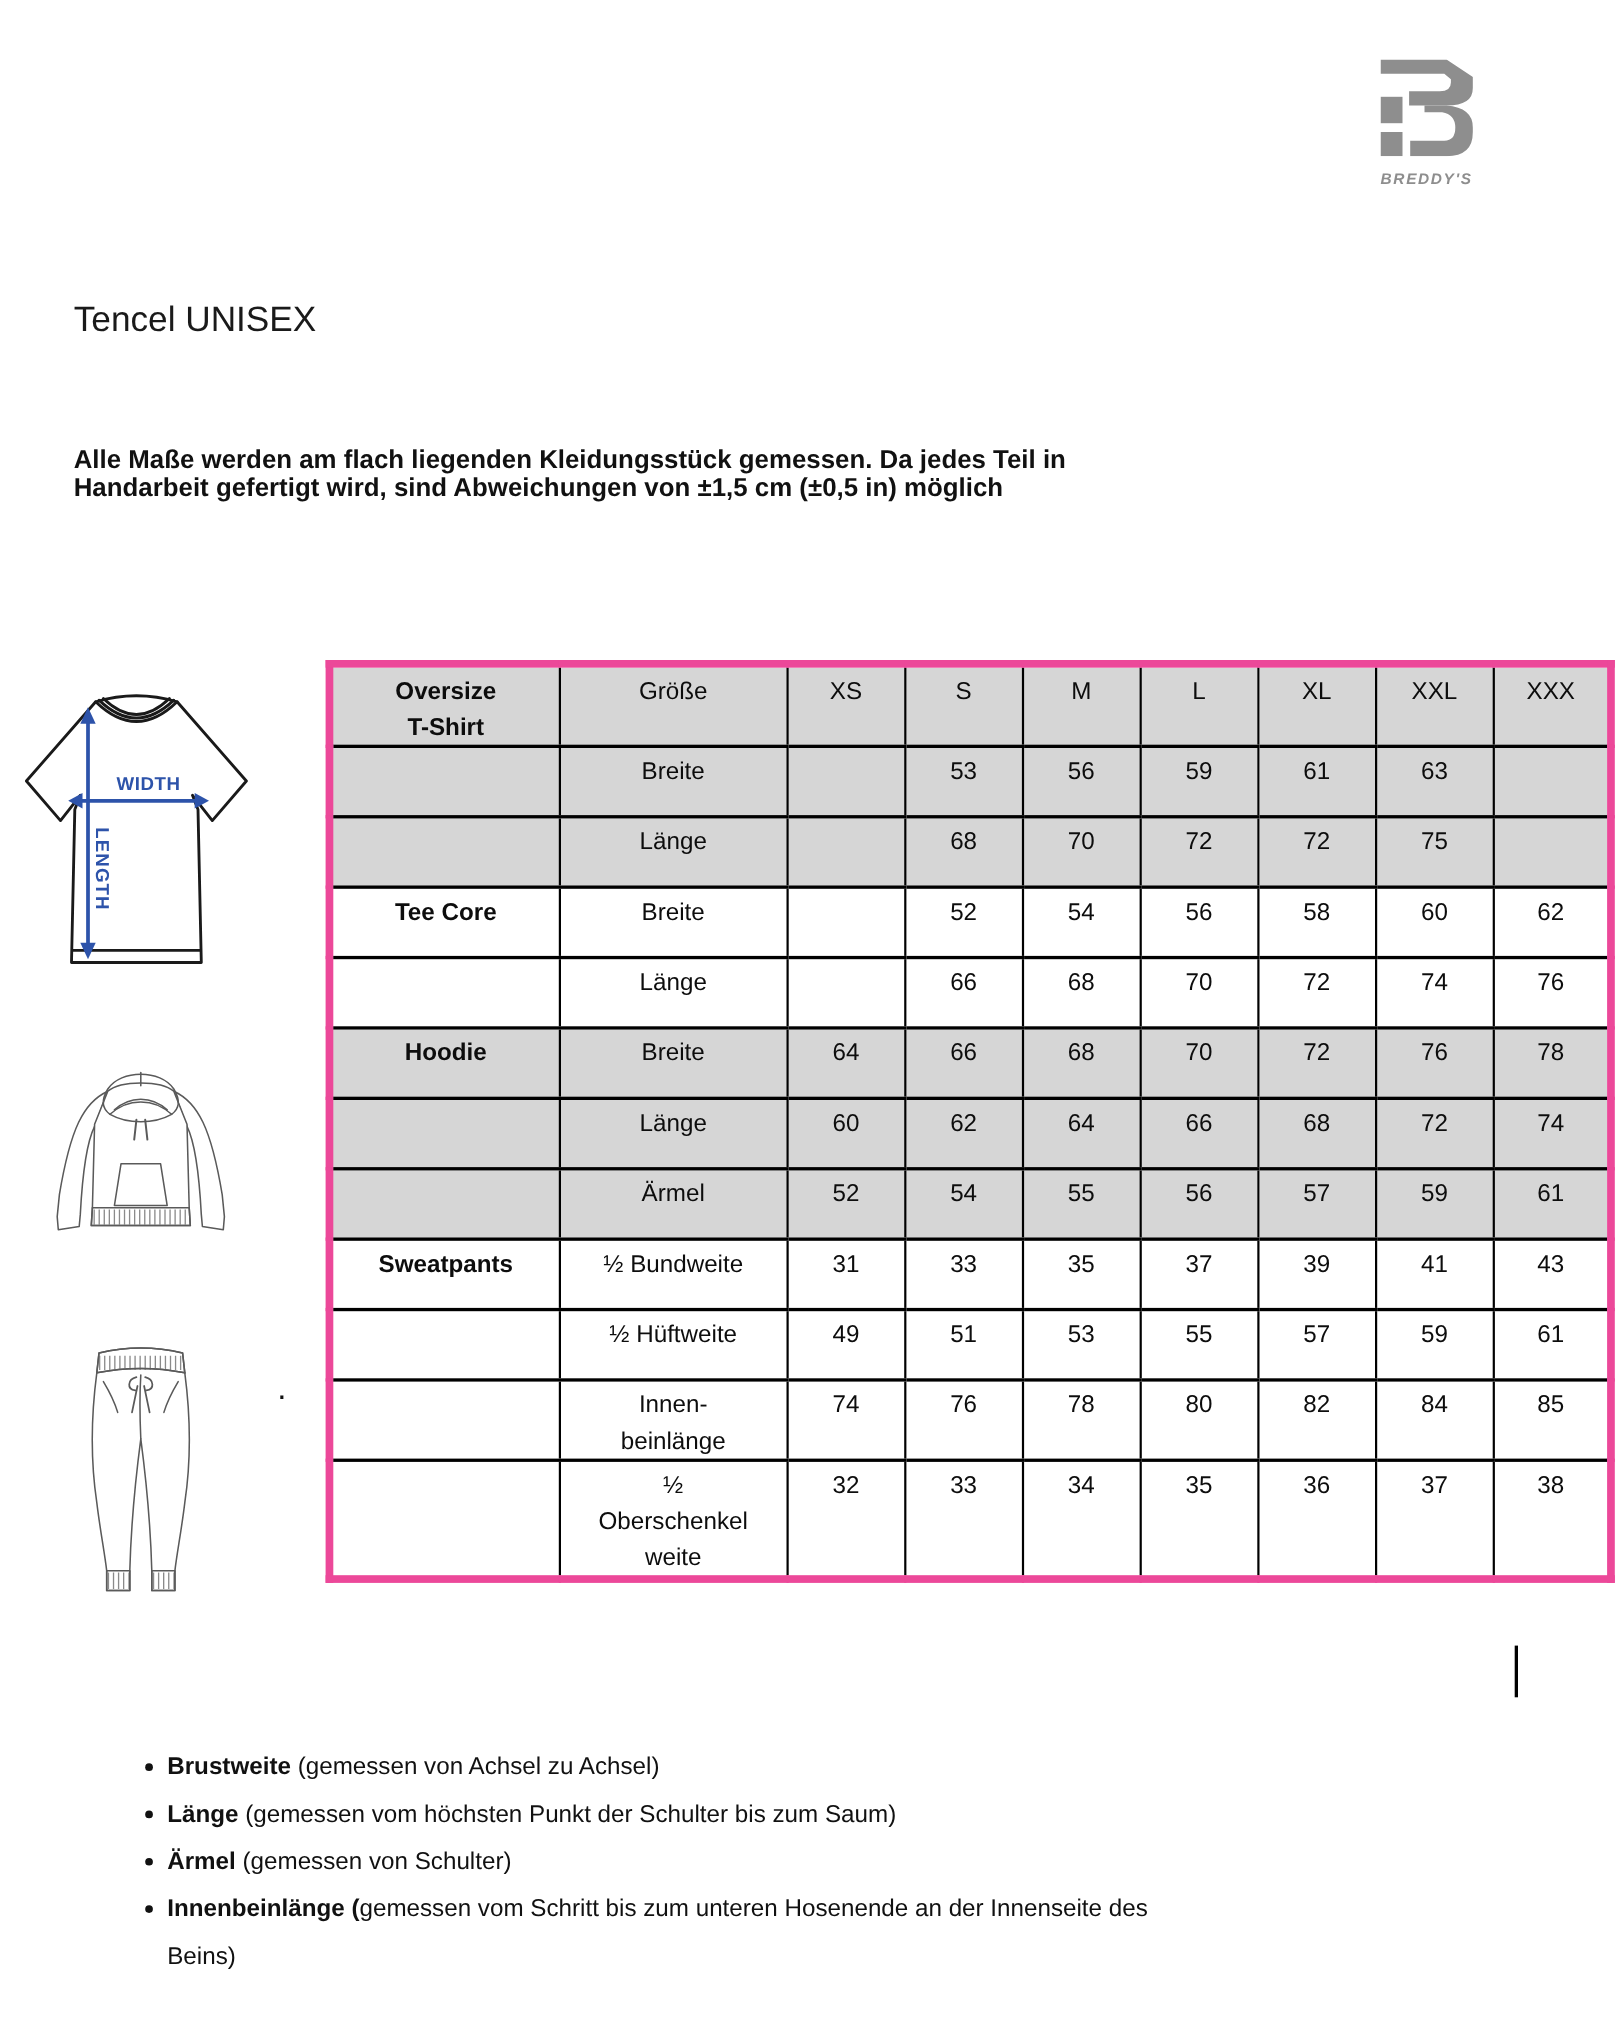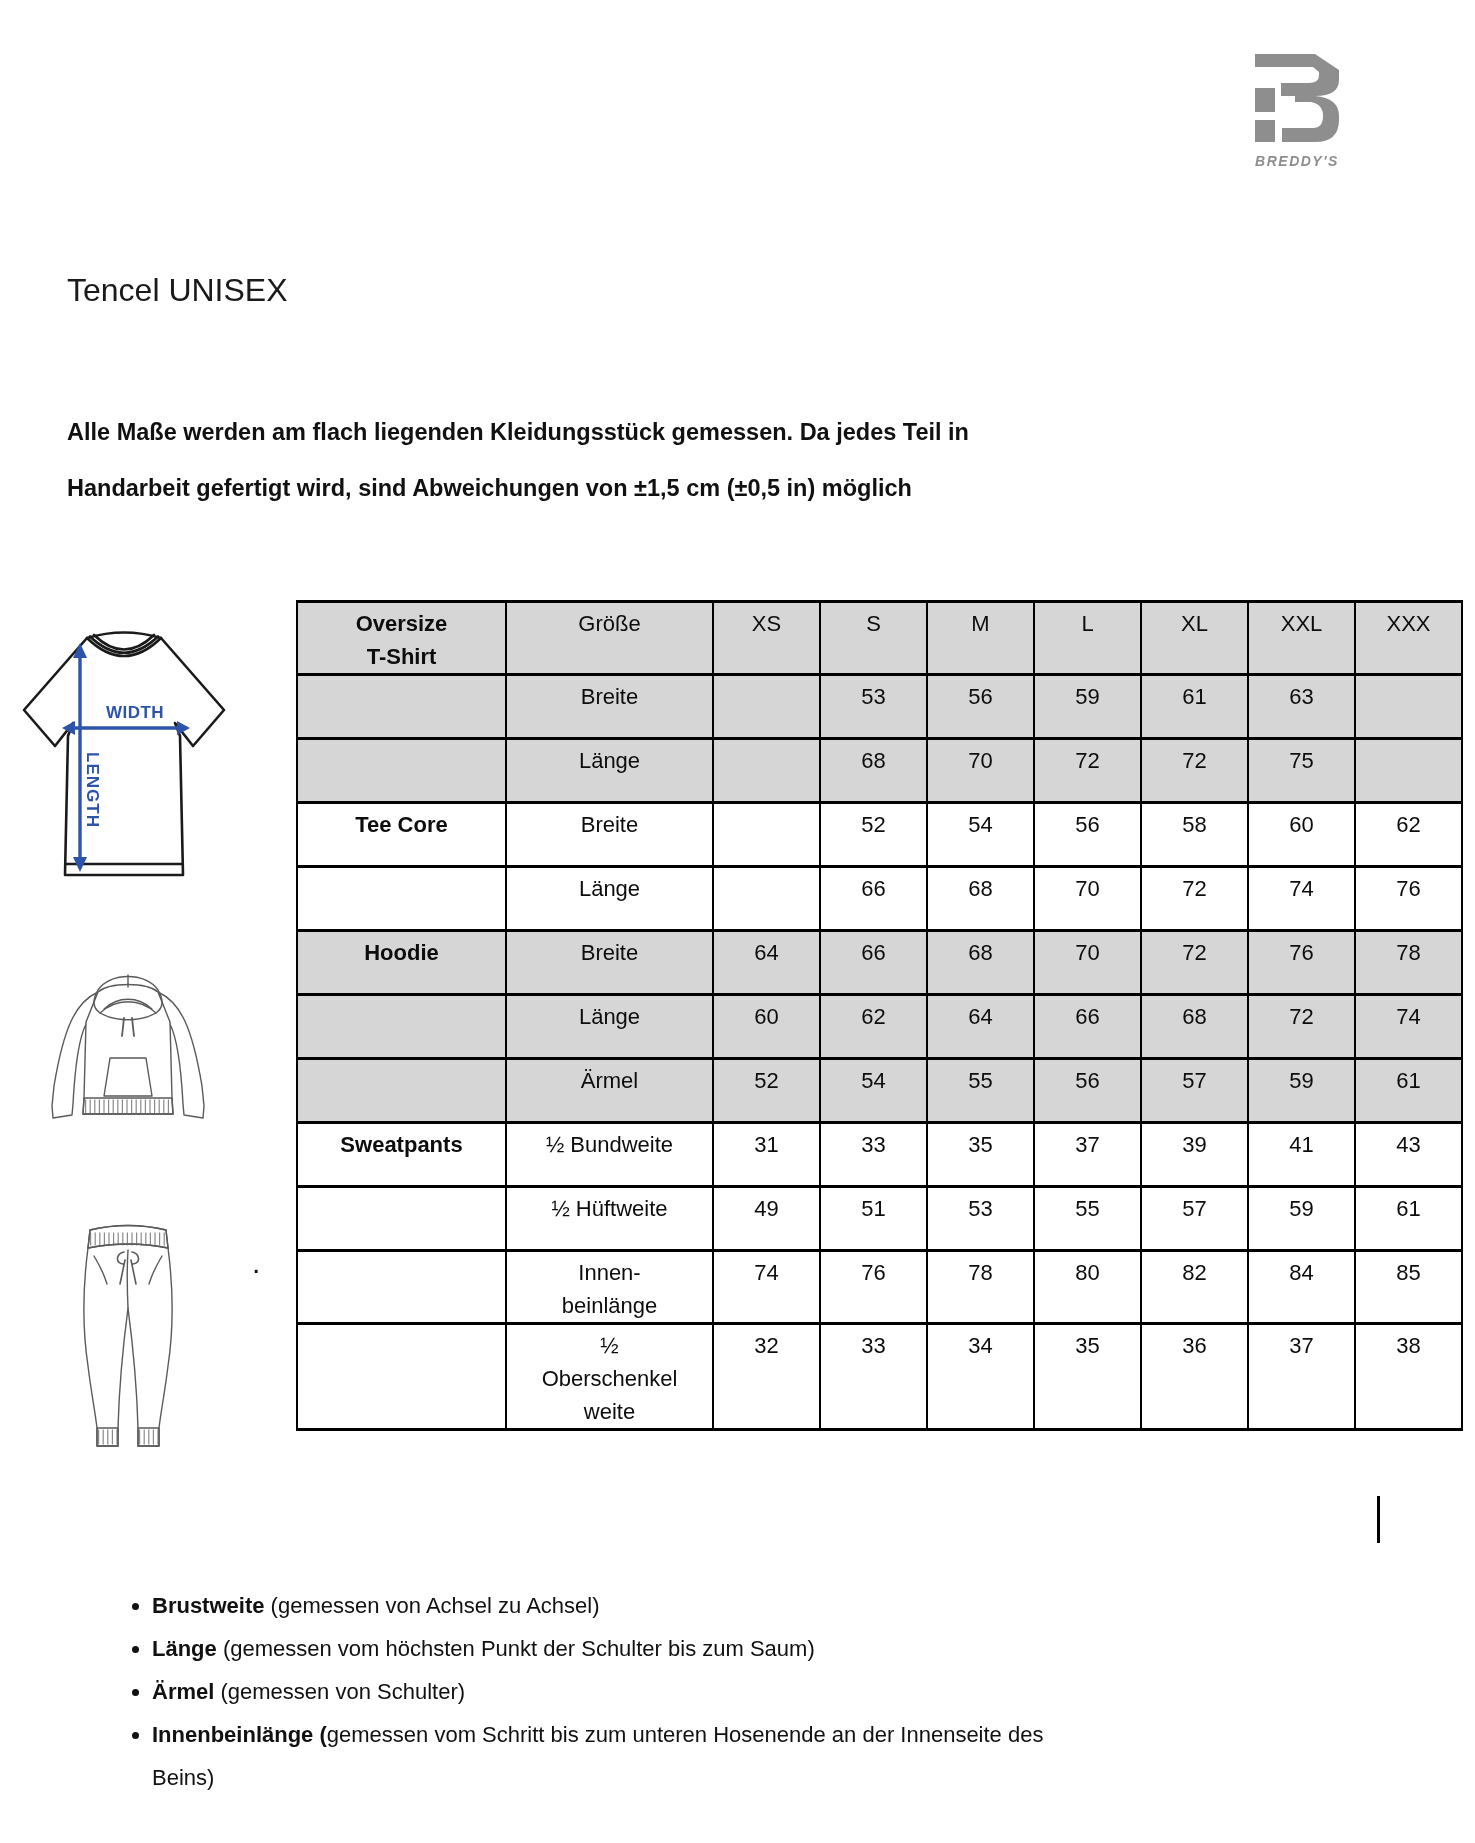--- a/index.html
+++ b/index.html
@@ -14,21 +14,21 @@
   .logo { position:absolute; left:1254px; top:54px; width:86px; text-align:center; }
   .brand-name {
     margin-top:7px; font-size:14px; font-weight:bold; letter-spacing:1.5px;
     color:#8e8e8e; font-family:"Liberation Sans","DejaVu Sans",sans-serif;font-style:italic;
   }
 
   
   .title { position:absolute; left:67px; top:272px; margin:0; font-size:32px; font-weight:400; color:#1a1a1a; }
   .intro {
     position:absolute; left:67px; top:404px; margin:0; width:1060px;
-    font-size:23.5px; font-weight:700; line-height:56px; color:#111;
+    font-size:23.5px; font-weight:700; line-height:26px; color:#111;
     white-space:pre-line;
   }
 
   
   .tshirt-illu  { position:absolute; left:14px;  top:622px; }
   .hoodie-illu  { position:absolute; left:46px;  top:966px; }
   .pants-illu   { position:absolute; left:70px;  top:1216px; }
   .stray-dot    { position:absolute; left:252px; top:1246px; font-size:30px; color:#111; }
 
   
@@ -37,21 +37,21 @@
     border-collapse:collapse; table-layout:fixed; width:1165px;
     font-size:22px; color:#0d0d0d;
   }
   .size-table th, .size-table td {
     border:2px solid #000;
     border-top-width:3px; border-bottom-width:3px;
     vertical-align:top; text-align:center;
     padding:4px 2px 0 2px; line-height:1.5;
     overflow:hidden;
   }
-  .size-table { border:2px solid #ec4899; }
+  .size-table { border:7px solid #ec4899; }
   .size-table thead tr { height:72px; }
   .size-table tbody tr { height:64px; }
   .size-table tbody tr:nth-child(11) { height:76px; }
   .size-table tbody tr:nth-child(12) { height:110px; }
   .shaded th, .shaded td, tr.shaded { background:#d6d6d6; }
   th.product-head { font-weight:700; white-space:pre-line; }
   th.measure-head, th.size-head { font-weight:400; }
   td.section-cell { font-weight:700; }
   td.label-cell { font-weight:400; white-space:pre-line; }
   td.value-cell { font-weight:400; }

